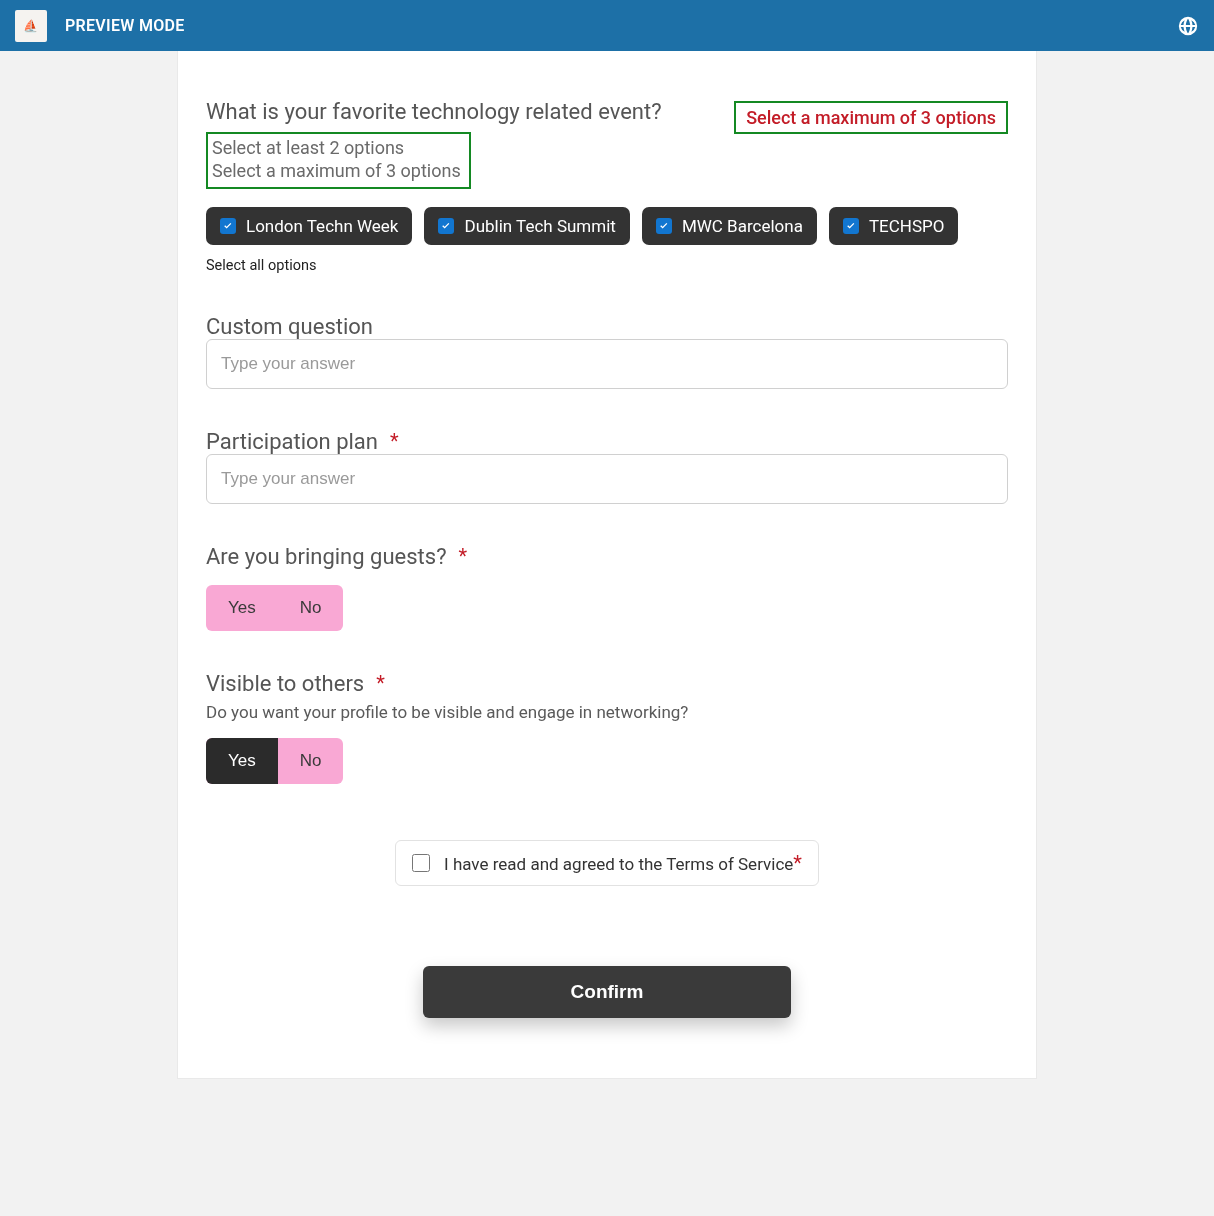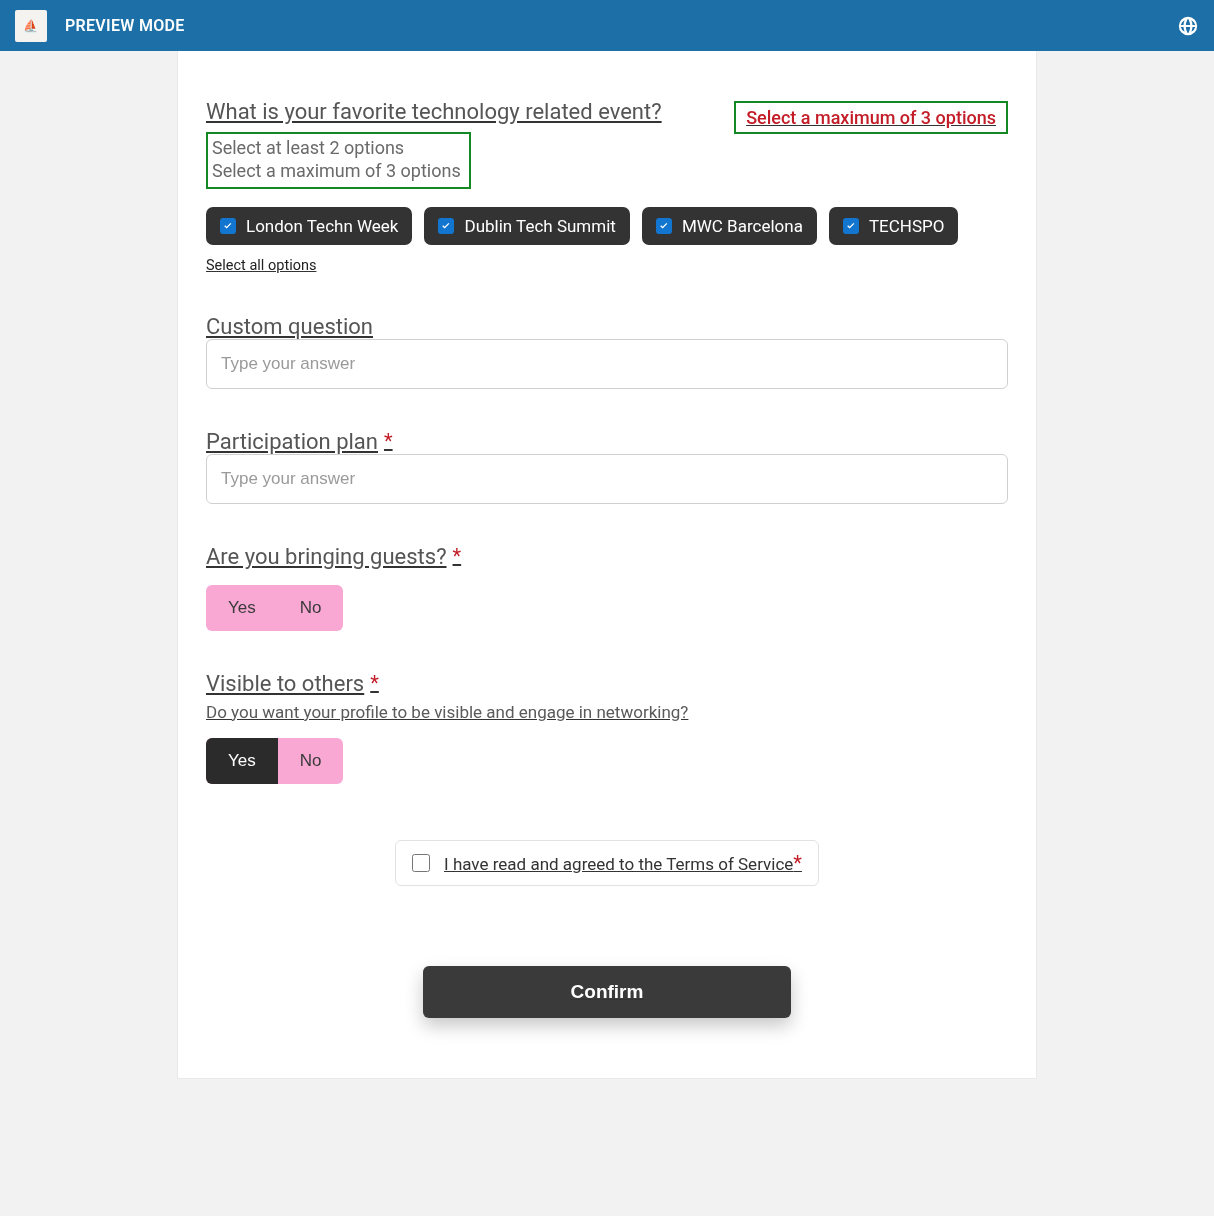--- a/index.html
+++ b/index.html
@@ -28,21 +28,20 @@
       color: #fff;
       font-weight: 600;
       font-size: 16px;
       letter-spacing: 0.3px;
     }
     .globe { color: #fff; width: 22px; height: 22px; cursor: pointer; }
     .main {
       display: flex;
       justify-content: center;
       padding: 0 0 40px 0;
-      text-decoration: underline;
     }
     .card {
       background: #fff;
       width: 860px;
       padding: 48px 28px 60px 28px;
       border: 1px solid #e9e9e9;
       border-top: none;
     }
     .q-row {
       display: flex;
@@ -96,21 +95,21 @@
       flex-shrink: 0;
     }
     .chip .cb svg { width: 12px; height: 12px; }
     .select-all {
       margin-top: 12px;
       font-size: 14.5px;
       color: #222;
       cursor: pointer;
     }
     .section { margin-top: 40px; }
-    .label-row { display: flex; align-items: center; gap: 6px; }
+    .label-row { display: flex; align-items: center; gap: 12px; }
     .label {
       font-size: 22px;
       color: #555;
       font-weight: 400;
     }
     .req { color: #c31c27; font-size: 20px; }
     .subtext { color: #5a5a5a; font-size: 17px; margin-top: 6px; }
     .text-input {
       width: 100%;
       padding: 14px 14px;

